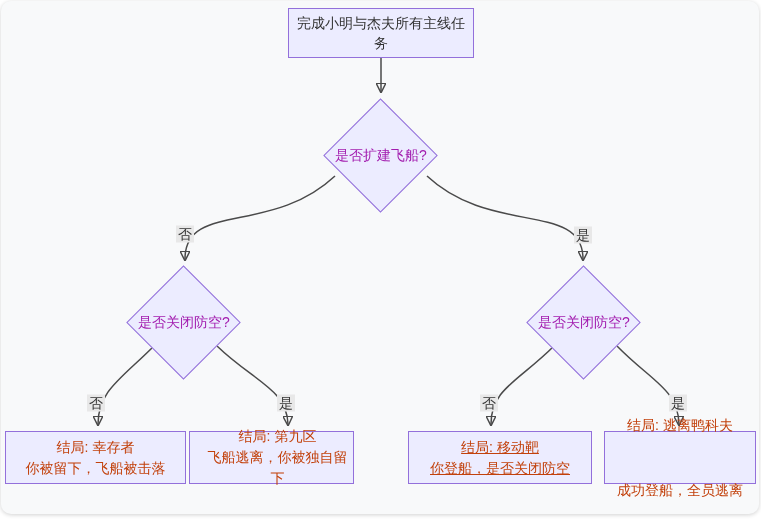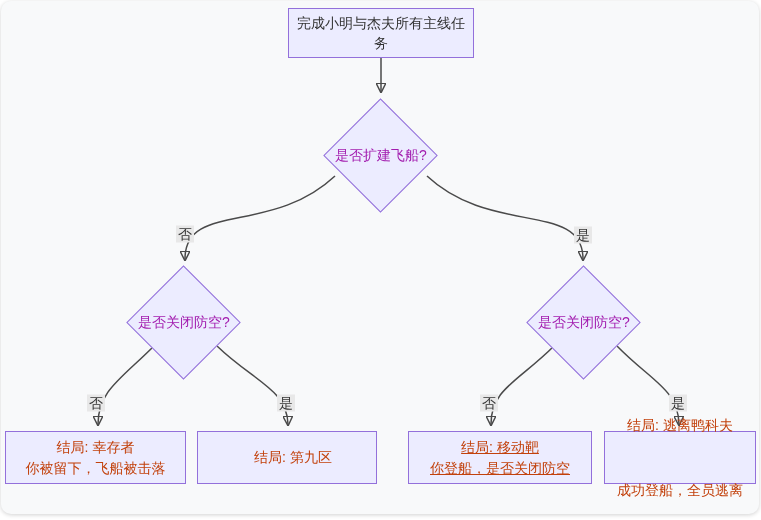--- a/index.html
+++ b/index.html
@@ -39,21 +39,21 @@
   .diamond-d2{left:125px;top:264px;}
   .diamond-d3{left:525px;top:264px;}
 
   .ending{
     position:absolute;top:430px;height:53px;z-index:3;box-sizing:border-box;
     background:#ECECFF;border:1px solid #9370DB;
     display:flex;flex-direction:column;align-items:center;justify-content:center;
     font-size:14px;line-height:21px;color:#c2410c;text-align:center;
   }
   .ending-r1{left:4px;width:181px;}
-  .ending-r2{left:196px;width:180px;padding-left:12px;}
+  .ending-r2{left:188px;width:165px;padding-left:12px;}
   .ending-r3{left:407px;width:184px;text-decoration:underline;}
   .ending-r4{left:603px;width:152px;gap:44px;}
 
   .edge-label{
     position:absolute;z-index:4;transform:translate(-50%,-50%);
     background:#e8e8e8;color:#333;font-size:14px;line-height:17px;padding:0 2px;
   }
   .el-1{left:184px;top:233px;}
   .el-2{left:582px;top:234px;}
   .el-3{left:95px;top:402px;}
@@ -105,20 +105,21 @@
   <div class="edge-label el-5">否</div>
   <div class="edge-label el-6">是</div>
 
   <div class="ending ending-r1">
     <div>结局: 幸存者</div>
     <div>你被留下，飞船被击落</div>
   </div>
 
   <div class="ending ending-r2">
     <div>结局: 第九区</div>
+    <div>飞船逃离，你被独自留下</div>
   </div>
 
   <div class="ending ending-r3">
     <div>结局: 移动靶</div>
     <div>你登船，是否关闭防空</div>
   </div>
 
   <div class="ending ending-r4">
     <div>结局: 逃离鸭科夫</div>
     <div>成功登船，全员逃离</div>

